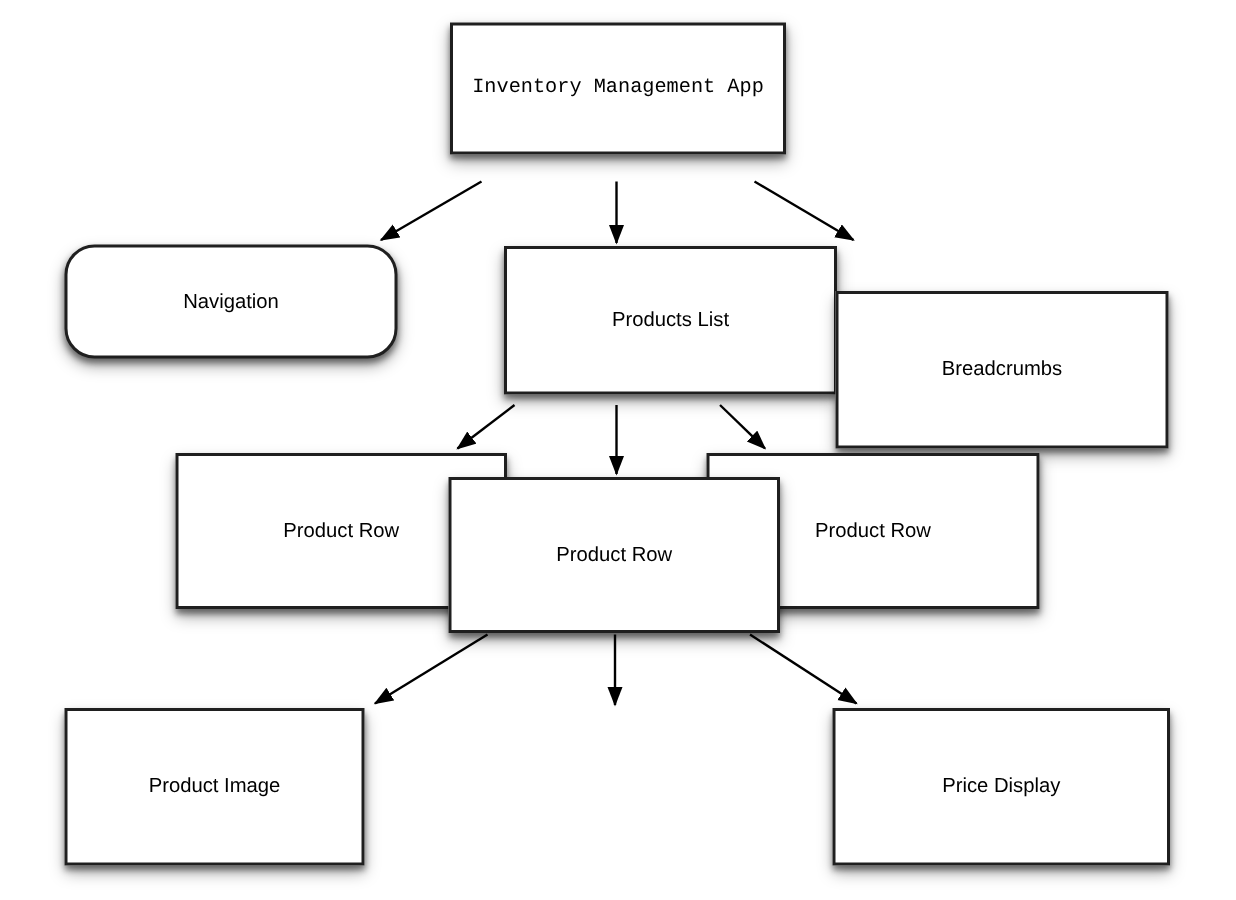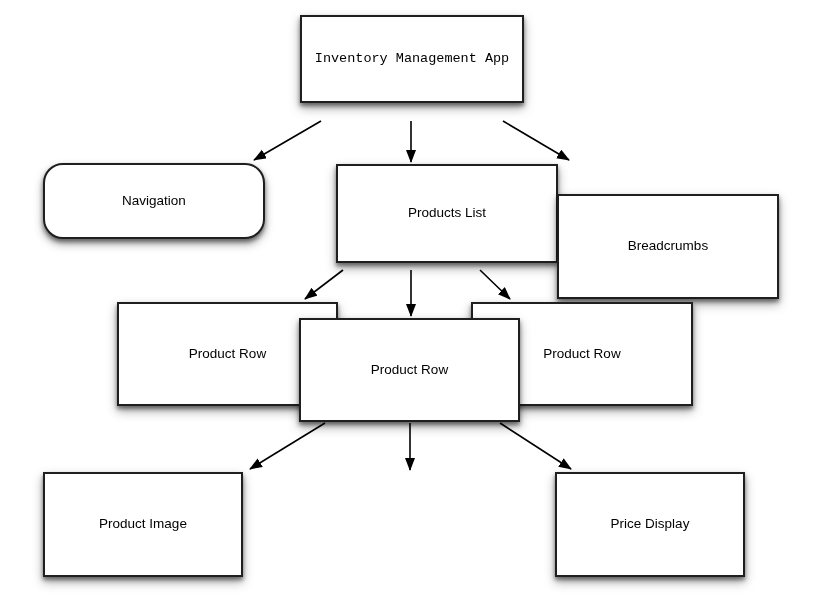--- a/index.html
+++ b/index.html
@@ -36,21 +36,21 @@
   
   #n-app                { left:300px; top:15px;  width:224px; height:88px;font-family:Liberation Mono, monospace; }
   #n-navigation         { left:43px;  top:163px; width:222px; height:76px;border-radius:20px; }
   #n-products-list      { left:296px; top:164px; width:222px; height:99px;margin-left:40px; }
   #n-breadcrumbs        { left:557px; top:164px; width:222px; height:105px;margin-top:30px; }
   #n-prow-left          { left:117px; top:302px; width:221px; height:104px; z-index:2; }
   #n-prow-center        { left:299px; top:318px; width:221px; height:104px; z-index:3; }
   #n-prow-right         { left:471px; top:302px; width:222px; height:104px; z-index:2; }
   #n-product-image      { left:43px;  top:472px; width:200px; height:105px; }
   #n-product-department { left:300px; top:472px; width:222px; height:105px; }
-  #n-price-display      { left:555px; top:472px; width:190px; height:105px; }
+  #n-price-display      { left:555px; top:472px; width:225px; height:105px; }
 
   #edges-layer {
     position: absolute;
     left: 0; top: 0;
     width: 824px;
     height: 600px;
     z-index: 5;
     pointer-events: none;
   }
   #edges-layer path.edge {

